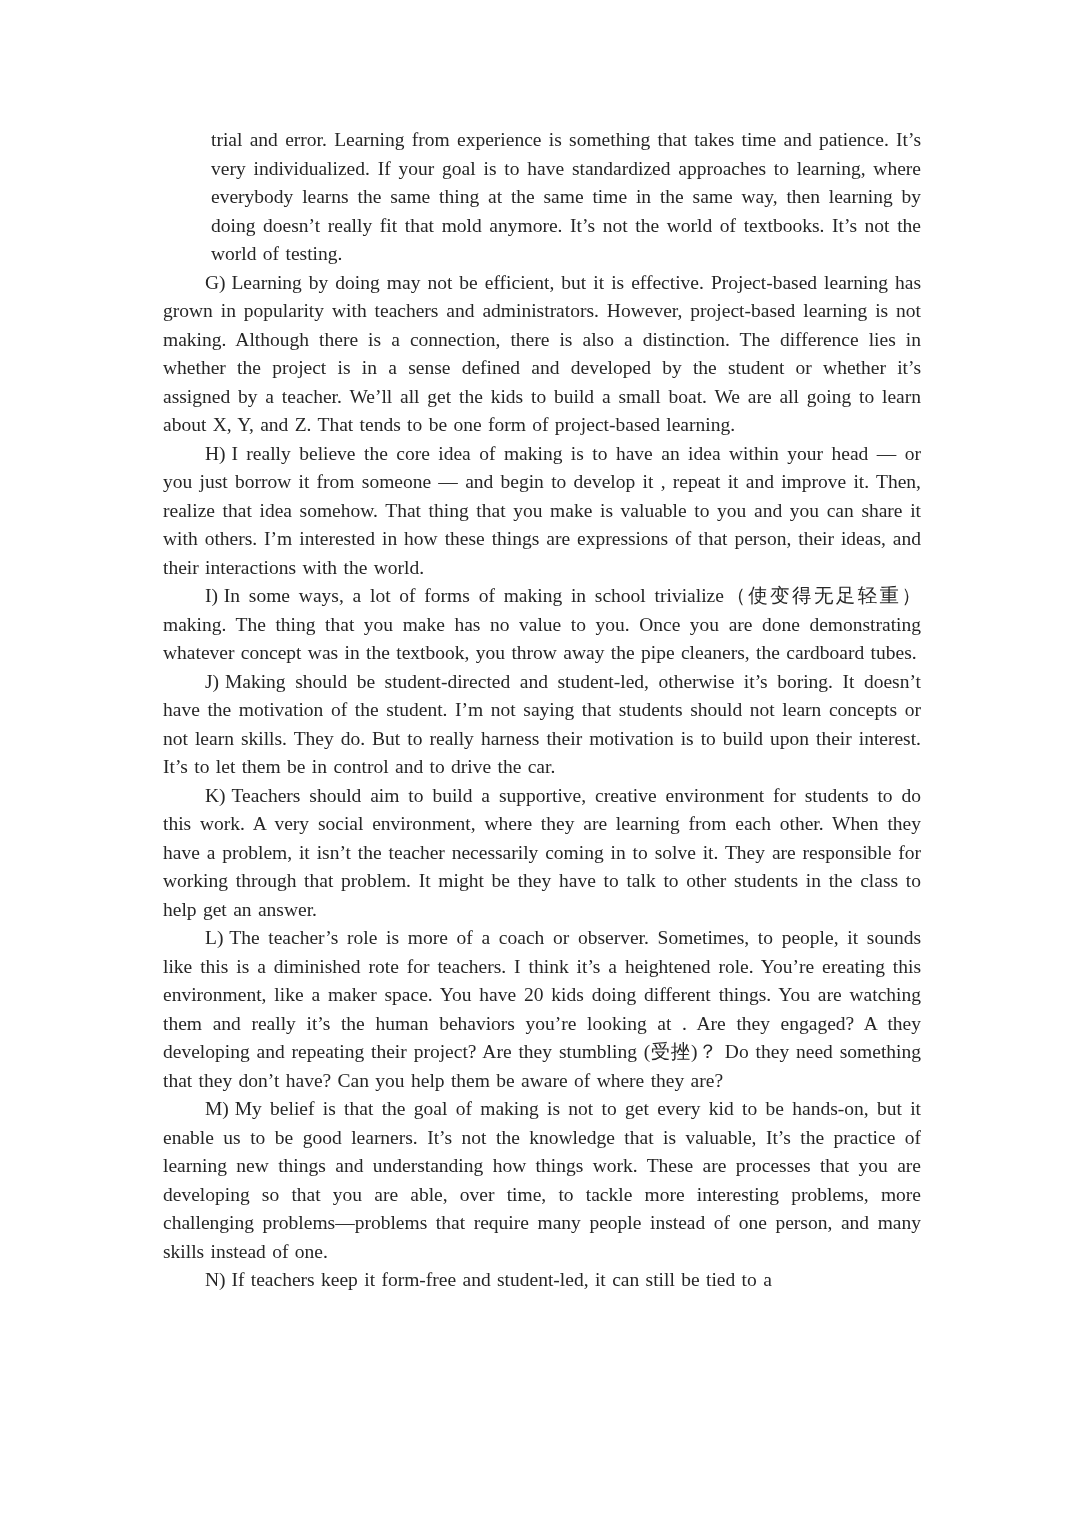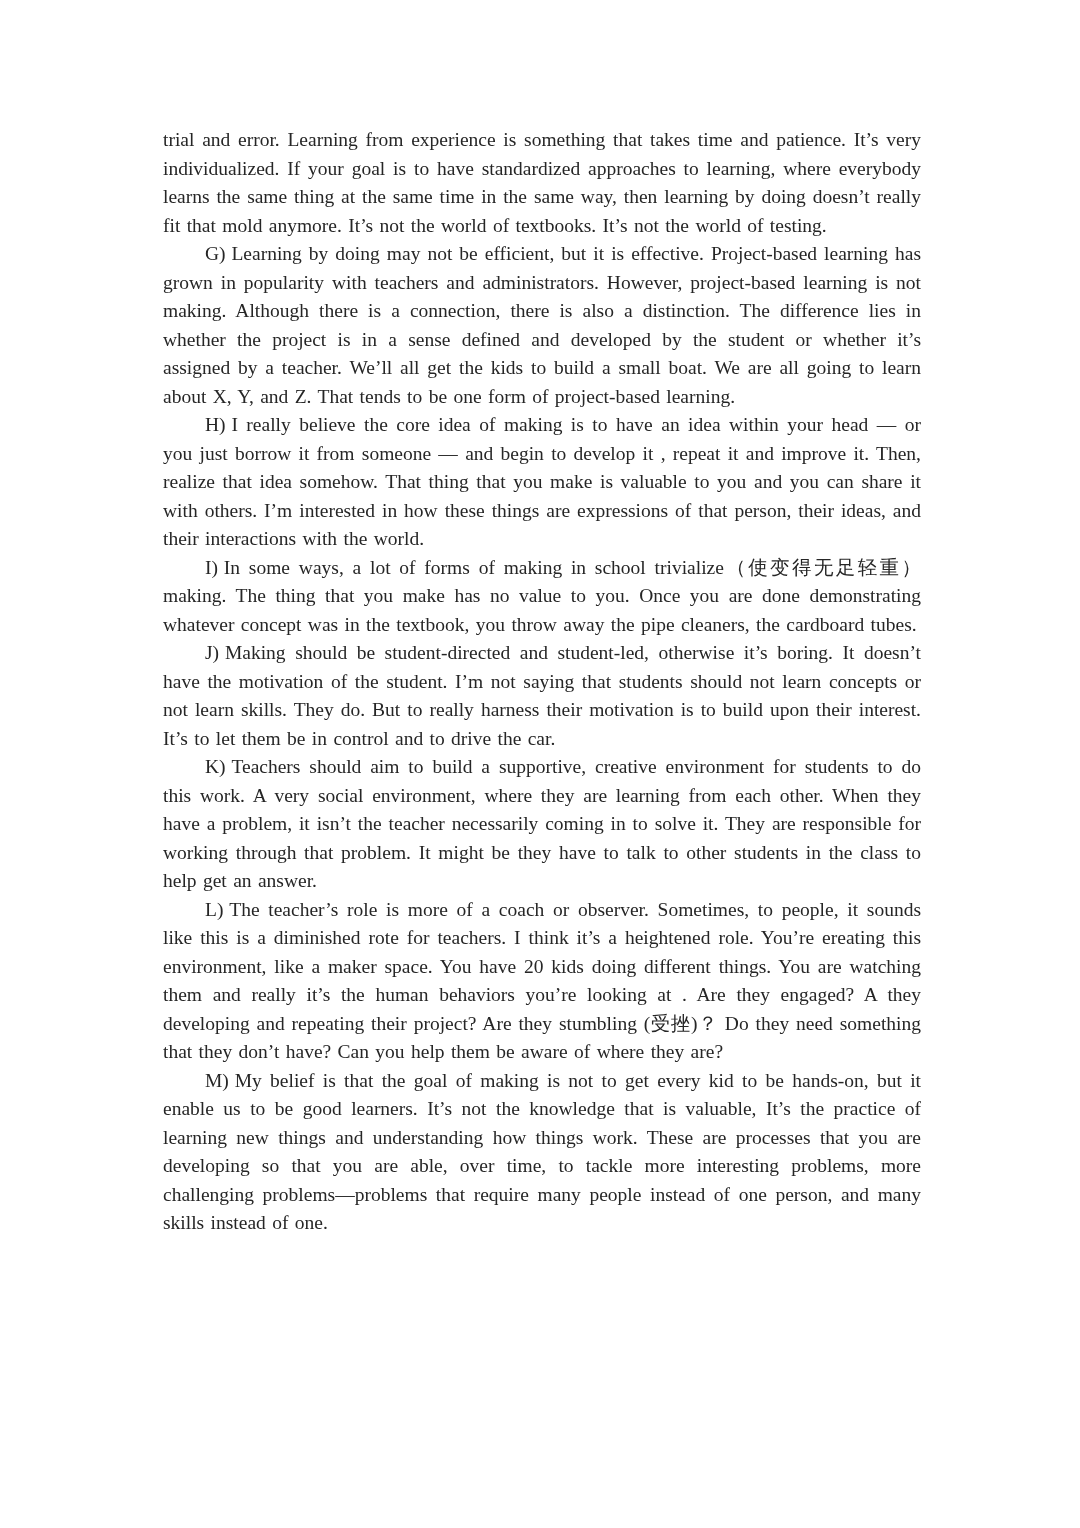--- a/index.html
+++ b/index.html
@@ -32,20 +32,21 @@
       line-height: 28.5px;
       text-align: justify;
     }
     .para {
       margin: 0;
       text-indent: 42px;
       word-spacing: 1.5px;
     }
     .para.continuation {
       text-indent: 0;
+      margin-left: 48px;
     }
     .para-label {
       margin-right: 0.30em;
     }
     .para-label:empty {
       margin-right: 0;
     }
   </style>
 </head>
 <body>
@@ -62,15 +63,16 @@
     <p class="para"><span class="para-label">I)</span><span>In some ways, a lot of forms of making in school trivialize（使变得无足轻重） making. The thing that you make has no value to you. Once you are done demonstrating whatever concept was in the textbook, you throw away the pipe cleaners, the cardboard tubes.</span></p>
 
     <p class="para"><span class="para-label">J)</span><span>Making should be student-directed and student-led, otherwise it’s boring. It doesn’t have the motivation of the student. I’m not saying that students should not learn concepts or not learn skills. They do. But to really harness their motivation is to build upon their interest. It’s to let them be in control and to drive the car.</span></p>
 
     <p class="para"><span class="para-label">K)</span><span>Teachers should aim to build a supportive, creative environment for students to do this work. A very social environment, where they are learning from each other. When they have a problem, it isn’t the teacher necessarily coming in to solve it. They are responsible for working through that problem. It might be they have to talk to other students in the class to help get an answer.</span></p>
 
     <p class="para"><span class="para-label">L)</span><span>The teacher’s role is more of a coach or observer. Sometimes, to people, it sounds like this is a diminished rote for teachers. I think it’s a heightened role. You’re ereating this environment, like a maker space. You have 20 kids doing different things. You are watching them and really it’s the human behaviors you’re looking at . Are they engaged? A they developing and repeating their project? Are they stumbling (受挫)？ Do they need something that they don’t have? Can you help them be aware of where they are?</span></p>
 
     <p class="para"><span class="para-label">M)</span><span>My belief is that the goal of making is not to get every kid to be hands-on, but it enable us to be good learners. It’s not the knowledge that is valuable, It’s the practice of learning new things and understanding how things work. These are processes that you are developing so that you are able, over time, to tackle more interesting problems, more challenging problems—problems that require many people instead of one person, and many skills instead of one.</span></p>
 
+    <p class="para"><span class="para-label">N)</span><span>If teachers keep it form-free and student-led, it can still be tied to a</span></p>
 
   </div>
 </div>
 
 </body></html>

